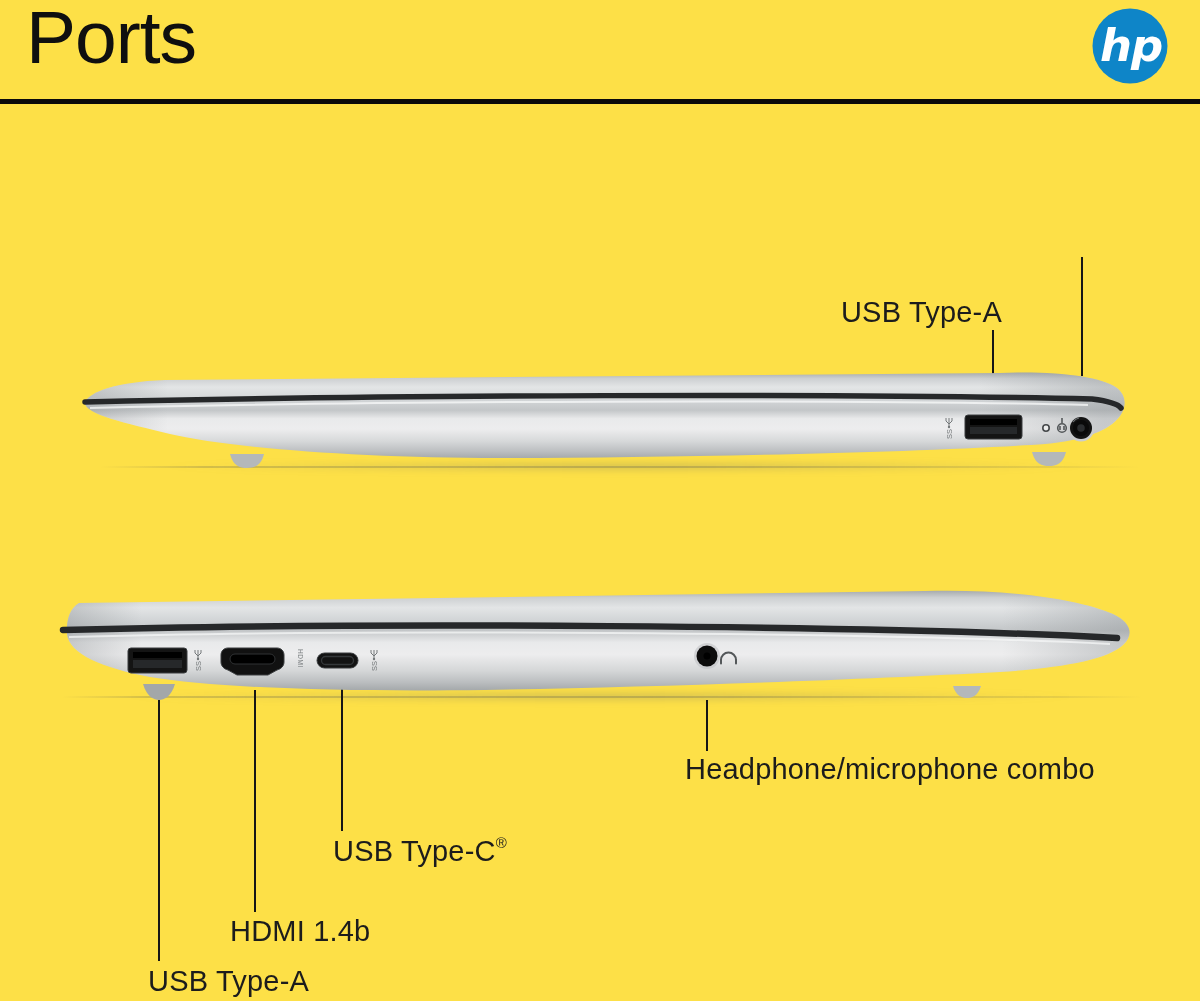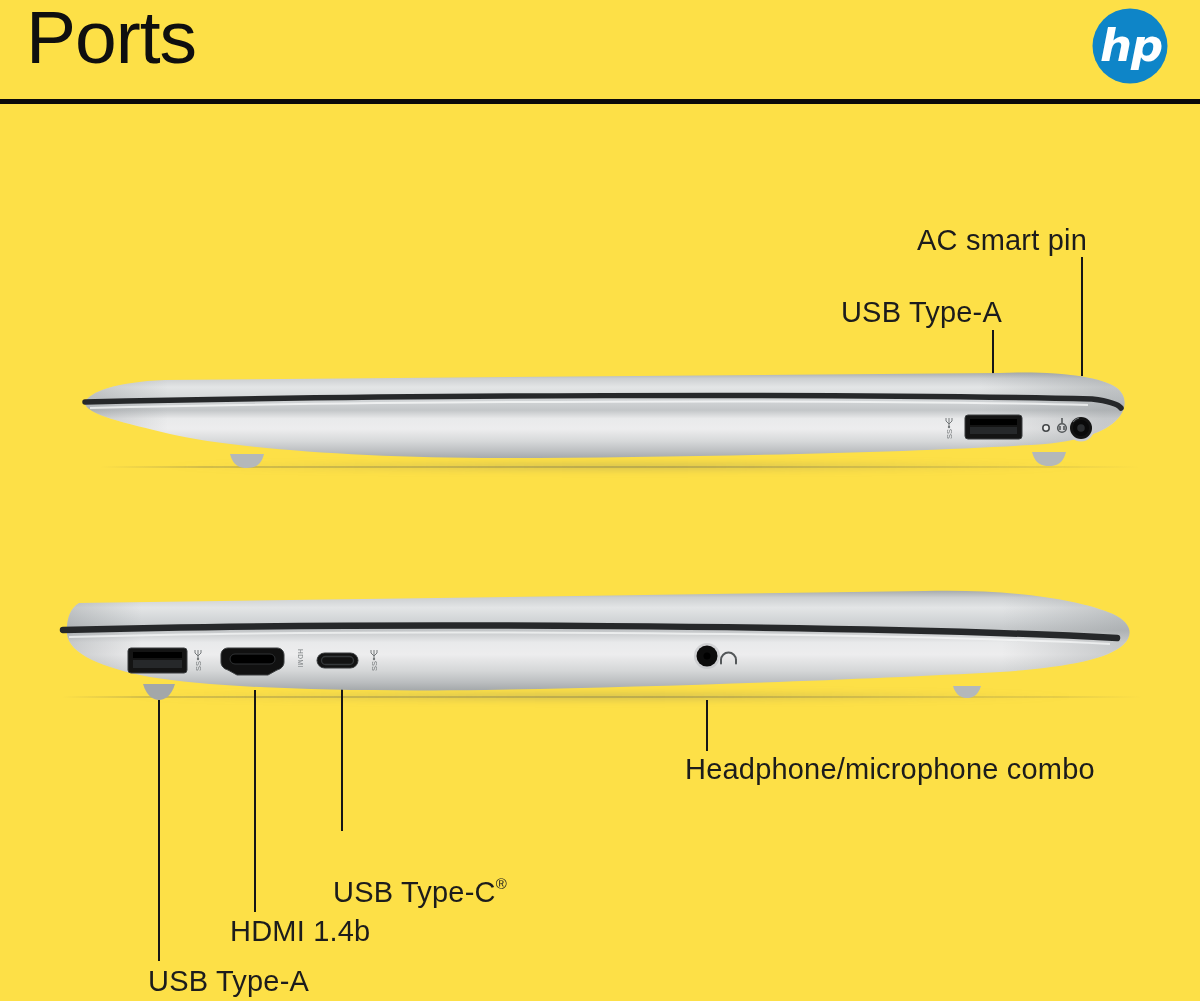--- a/index.html
+++ b/index.html
@@ -177,23 +177,22 @@
       <circle cx="652" cy="66" r="10.5" fill="#0c0c0c"></circle>
       <circle cx="652" cy="66" r="3.5" fill="#000000"></circle>
     </g>
     <g stroke="#54585a" stroke-width="2" fill="none" stroke-linecap="round">
       <path d="M666,70 a7.5,7.5 0 0 1 15,0"></path>
         <path d="M666,70 v3.5"></path>
         <path d="M681,70 v3.5"></path>
     </g>
   </svg>
 
-  <div class="callout-label align-right" style="right:113px;top:224px;">AC smart pin</div>
   <div class="callout-label align-right" style="right:198px;top:296px;">USB Type-A</div>
 
   <div class="callout-label" style="left:685px;top:753px;">Headphone/microphone combo</div>
-  <div class="callout-label" style="left:333px;top:835px;margin-top:41px;">
+  <div class="callout-label" style="left:333px;top:835px;">
     <span>USB Type-C</span><sup>®</sup>
   </div>
   <div class="callout-label" style="left:230px;top:915px;">HDMI 1.4b</div>
   <div class="callout-label" style="left:148px;top:965px;">USB Type-A</div>
 
 </div>
 
 </body></html>

